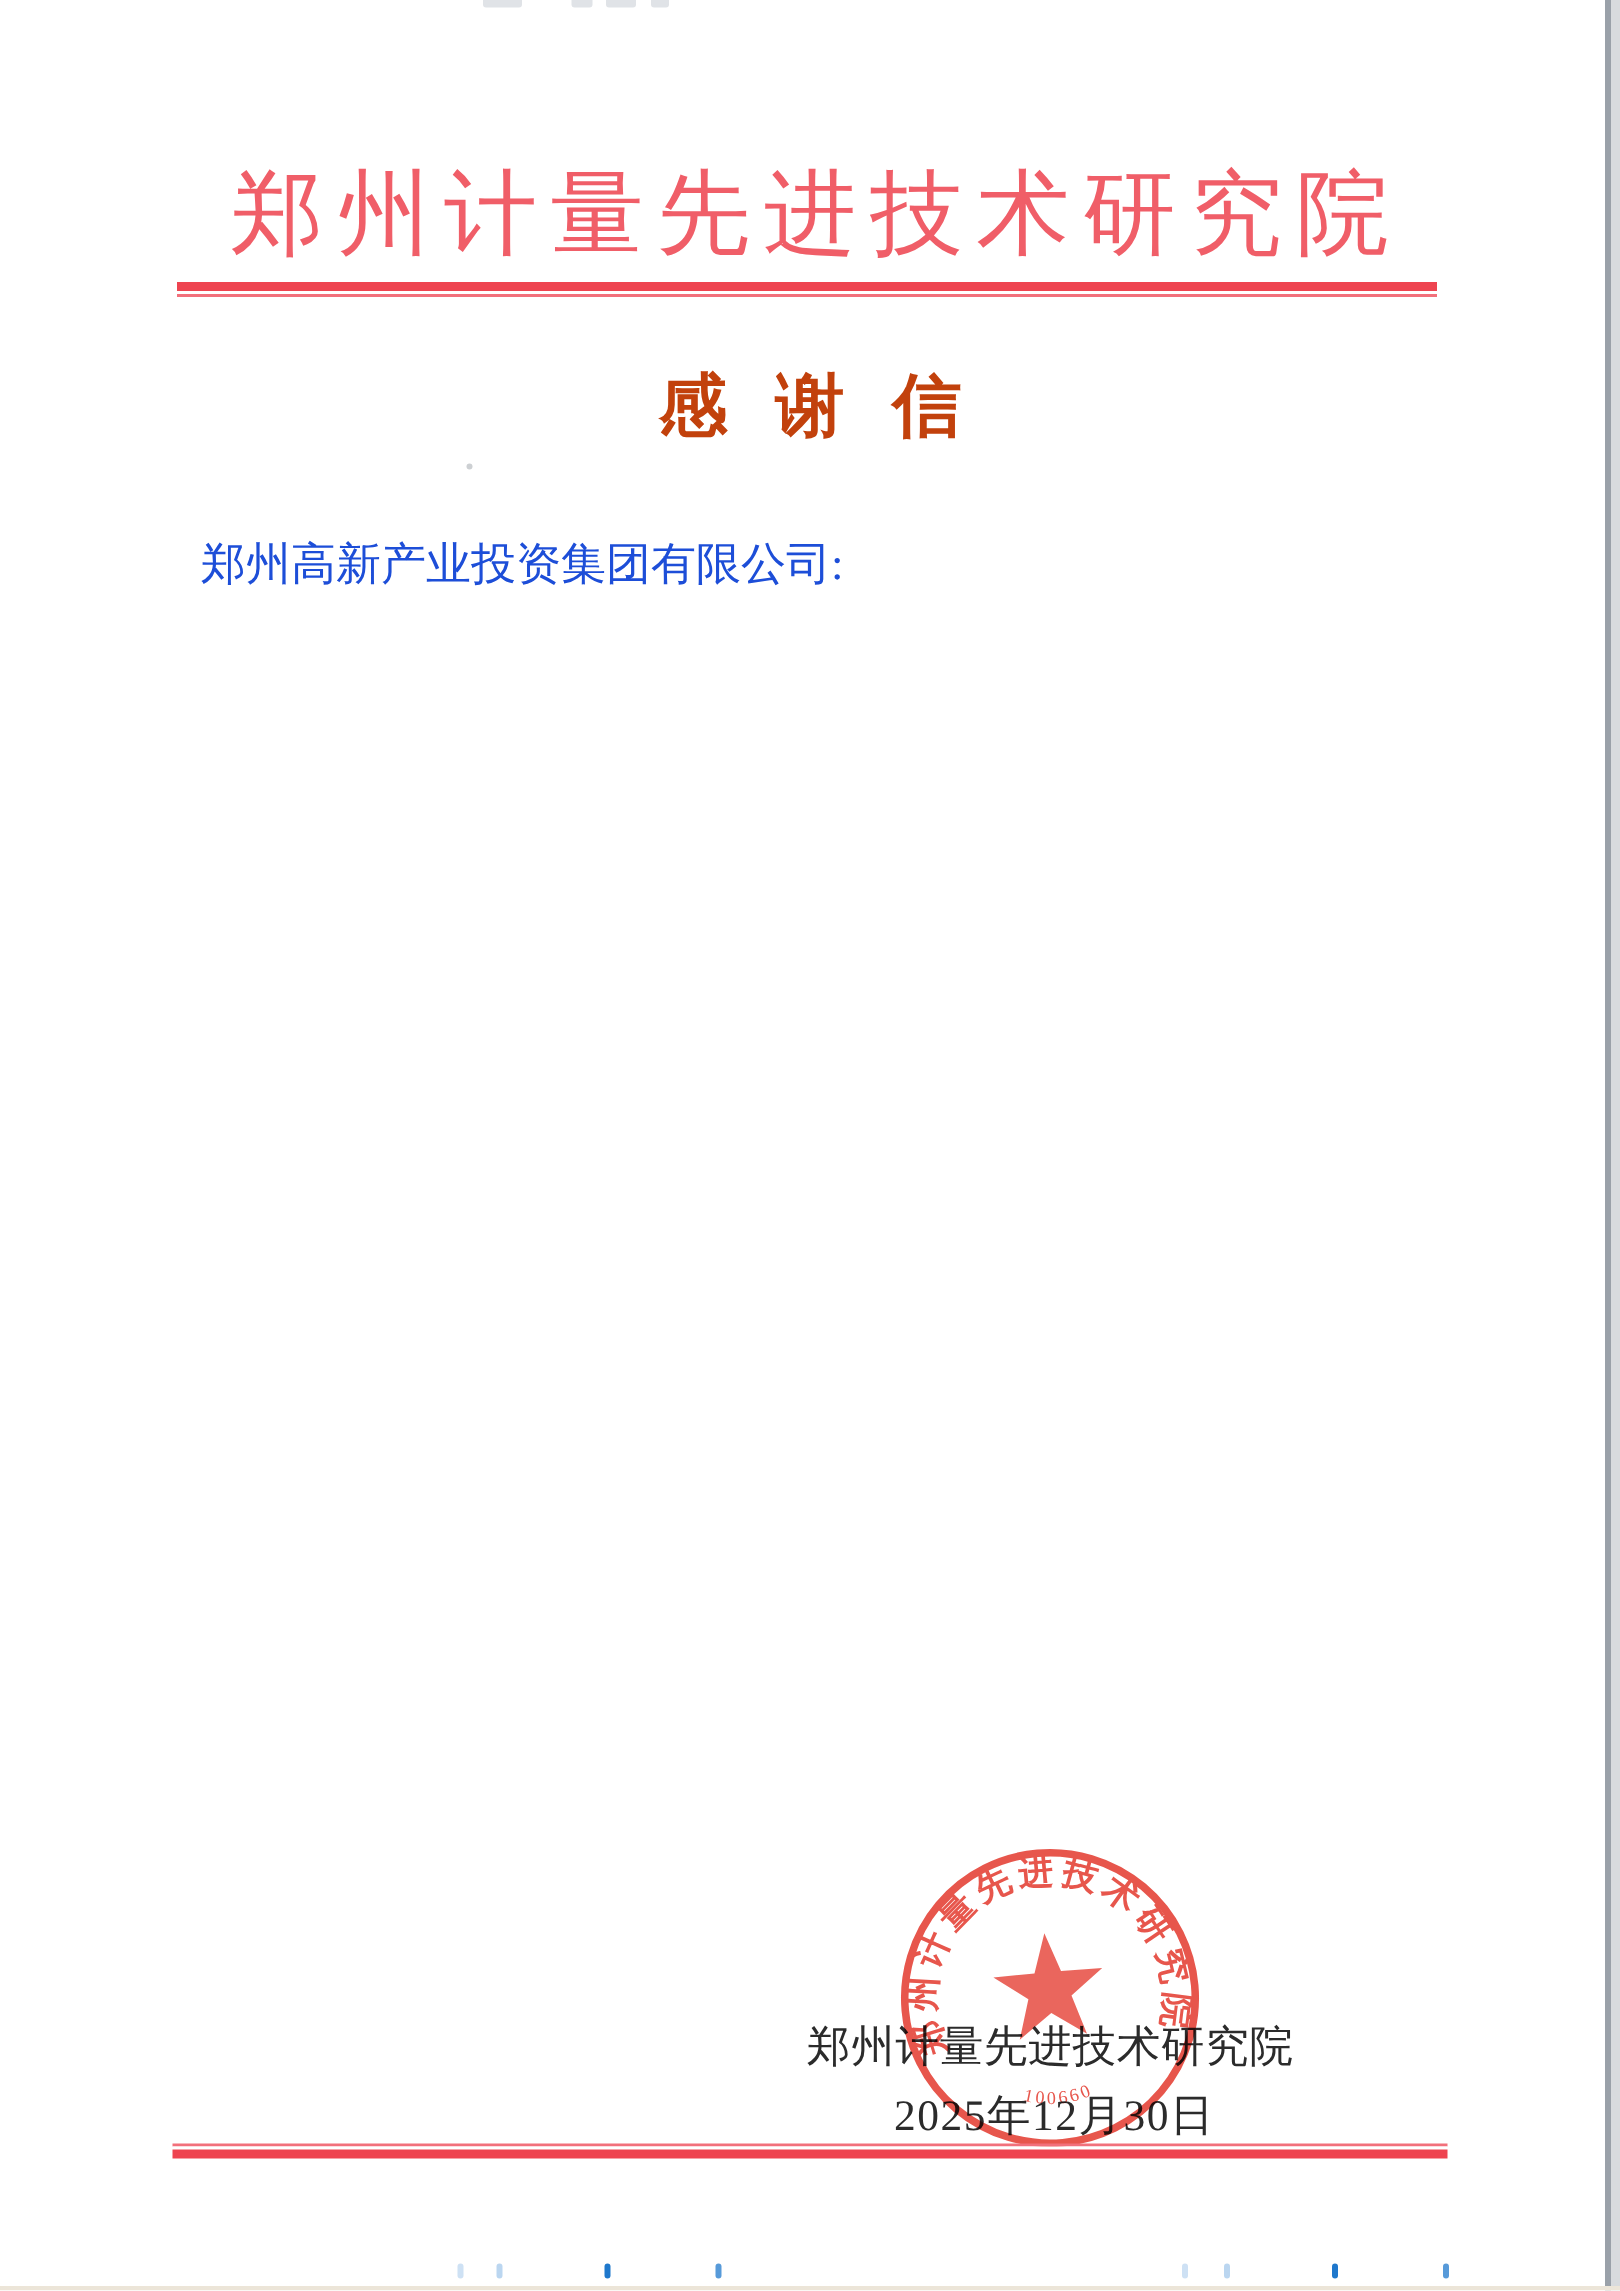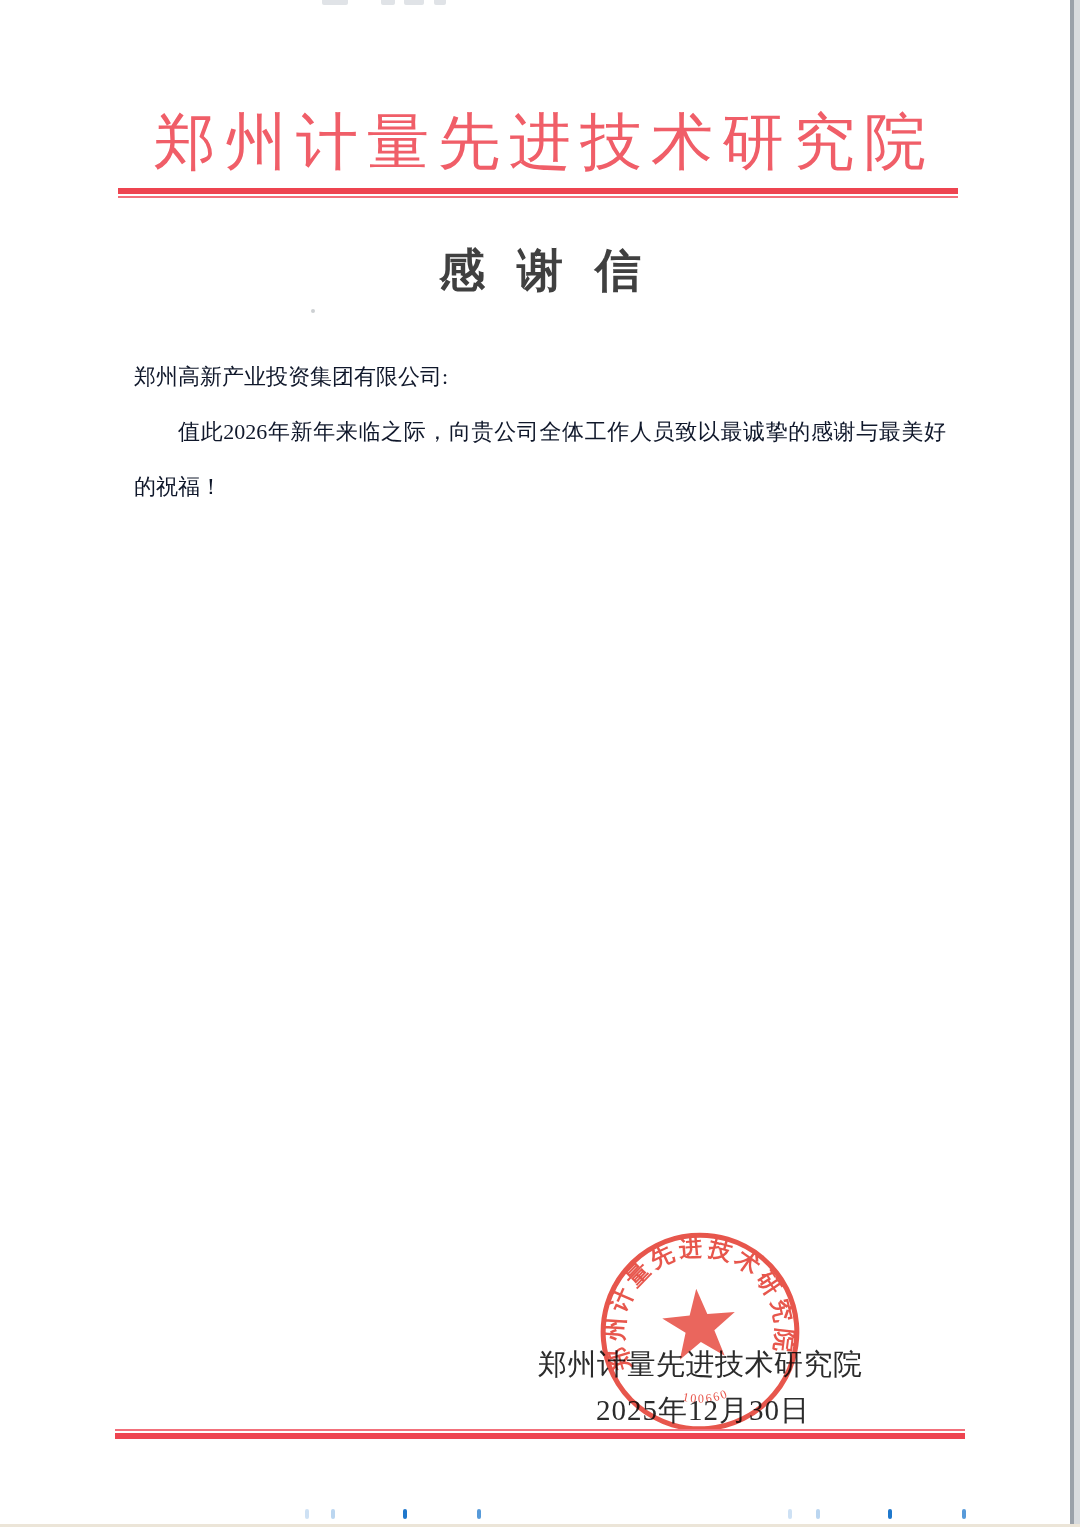--- a/index.html
+++ b/index.html
@@ -16,26 +16,26 @@
     color:#f05e68;font-weight:400;white-space:nowrap;
   }
   .rule-top{position:absolute;top:188px;left:118px;width:840px;}
   .rule-top .thick{height:6px;background:#ee4450;}
   .rule-top .gap{height:2px;background:#ffffff;}
   .rule-top .thin{height:2px;background:#f2707b;}
   
   .letter-title{
     position:absolute;top:240px;left:0;width:1080px;
     text-align:center;font-size:46px;font-weight:700;
-    letter-spacing:32px;text-indent:32px;color:#404040;white-space:nowrap;
+    letter-spacing:32px;text-indent:32px;color:#c2410c;white-space:nowrap;
   }
   
   .letter-body{
     position:absolute;top:349px;left:134px;width:812px;
-    font-size:22px;line-height:55px;color:#0f172a;
+    font-size:30px;line-height:55px;color:#1d4ed8;
     text-align:justify;text-justify:inter-ideograph;
   }
   .letter-body p{margin:0;text-indent:2em;}
   .letter-body p.salutation{text-indent:0;}
   
   .signature{
     position:absolute;top:1345px;left:538px;
     font-size:29px;color:#2b2b2b;letter-spacing:0.5px;white-space:nowrap;
   }
   .sign-date{
@@ -79,21 +79,20 @@
 <div class="rule-top">
   <div class="thick"></div>
   <div class="gap"></div>
   <div class="thin"></div>
 </div>
 
 <div class="letter-title">感谢信</div>
 
 <div class="letter-body">
   <p class="salutation">郑州高新产业投资集团有限公司:</p>
-  <p>值此2026年新年来临之际，向贵公司全体工作人员致以最诚挚的感谢与最美好的祝福！</p>
 </div>
 
 <div class="signature">郑州计量先进技术研究院</div>
 <div class="sign-date">2025年12月30日</div>
 
 <svg class="seal" viewBox="0 0 230 230" aria-hidden="true">
   <circle class="seal-ring" cx="115" cy="115" r="96"></circle>
   <polygon class="seal-star" points="115,72 123.8,97.9 151.1,98.3 129.3,114.6 137.3,140.7 115,125 92.7,140.7 100.7,114.6 78.9,98.3 106.2,97.9"></polygon>
   <path id="sealTextArc" d="M 43.6 141 A 76 76 0 1 1 186.4 141" fill="none"></path>
   <path id="sealCodeArc" d="M 59.8 158.1 A 70 70 0 0 0 170.2 158.1" fill="none"></path>

